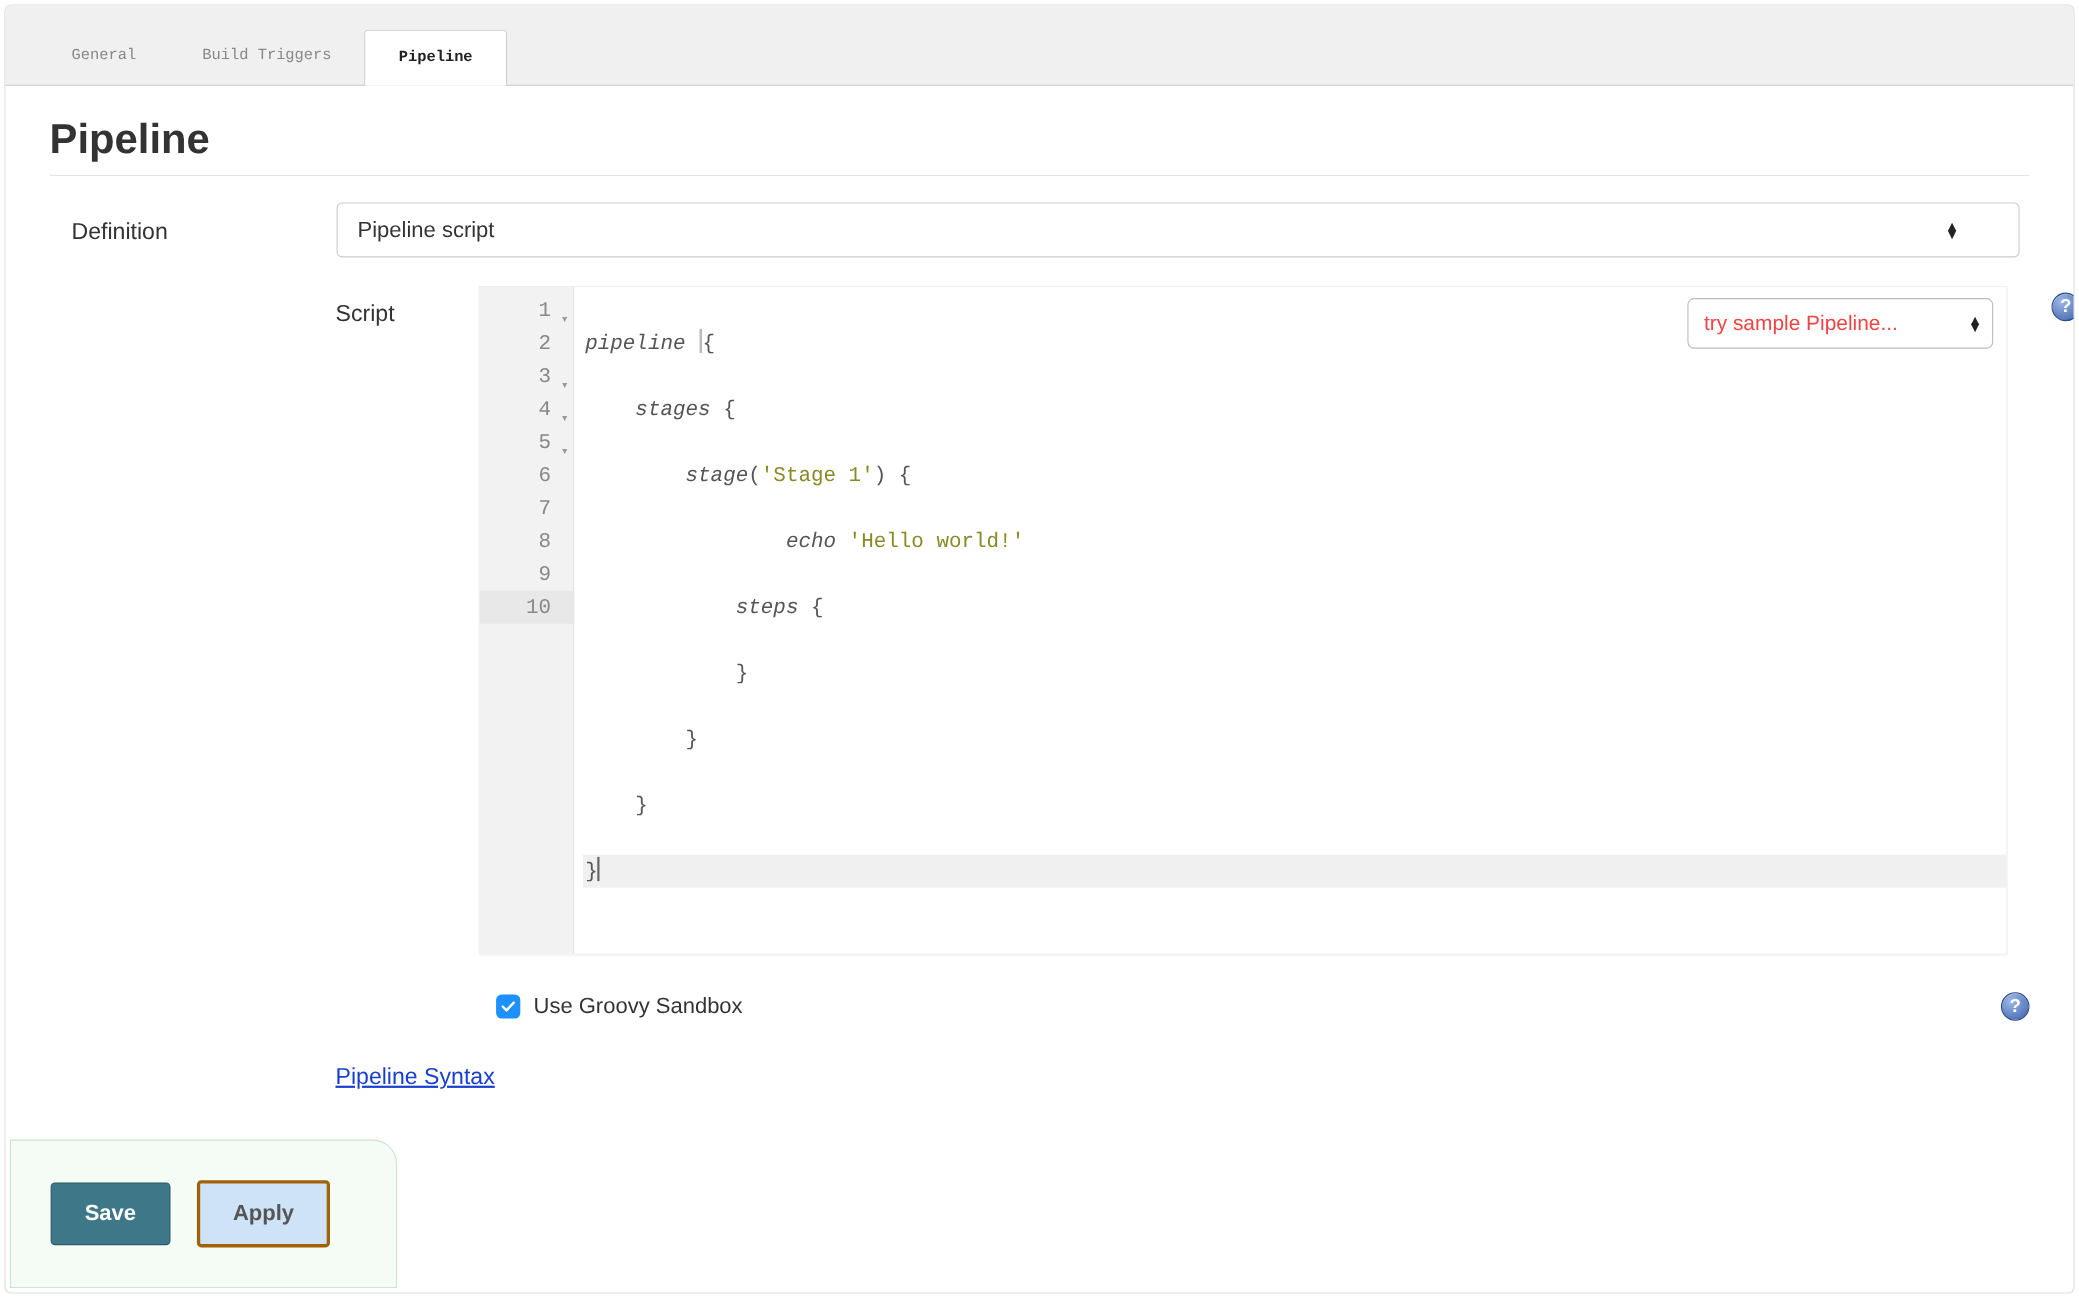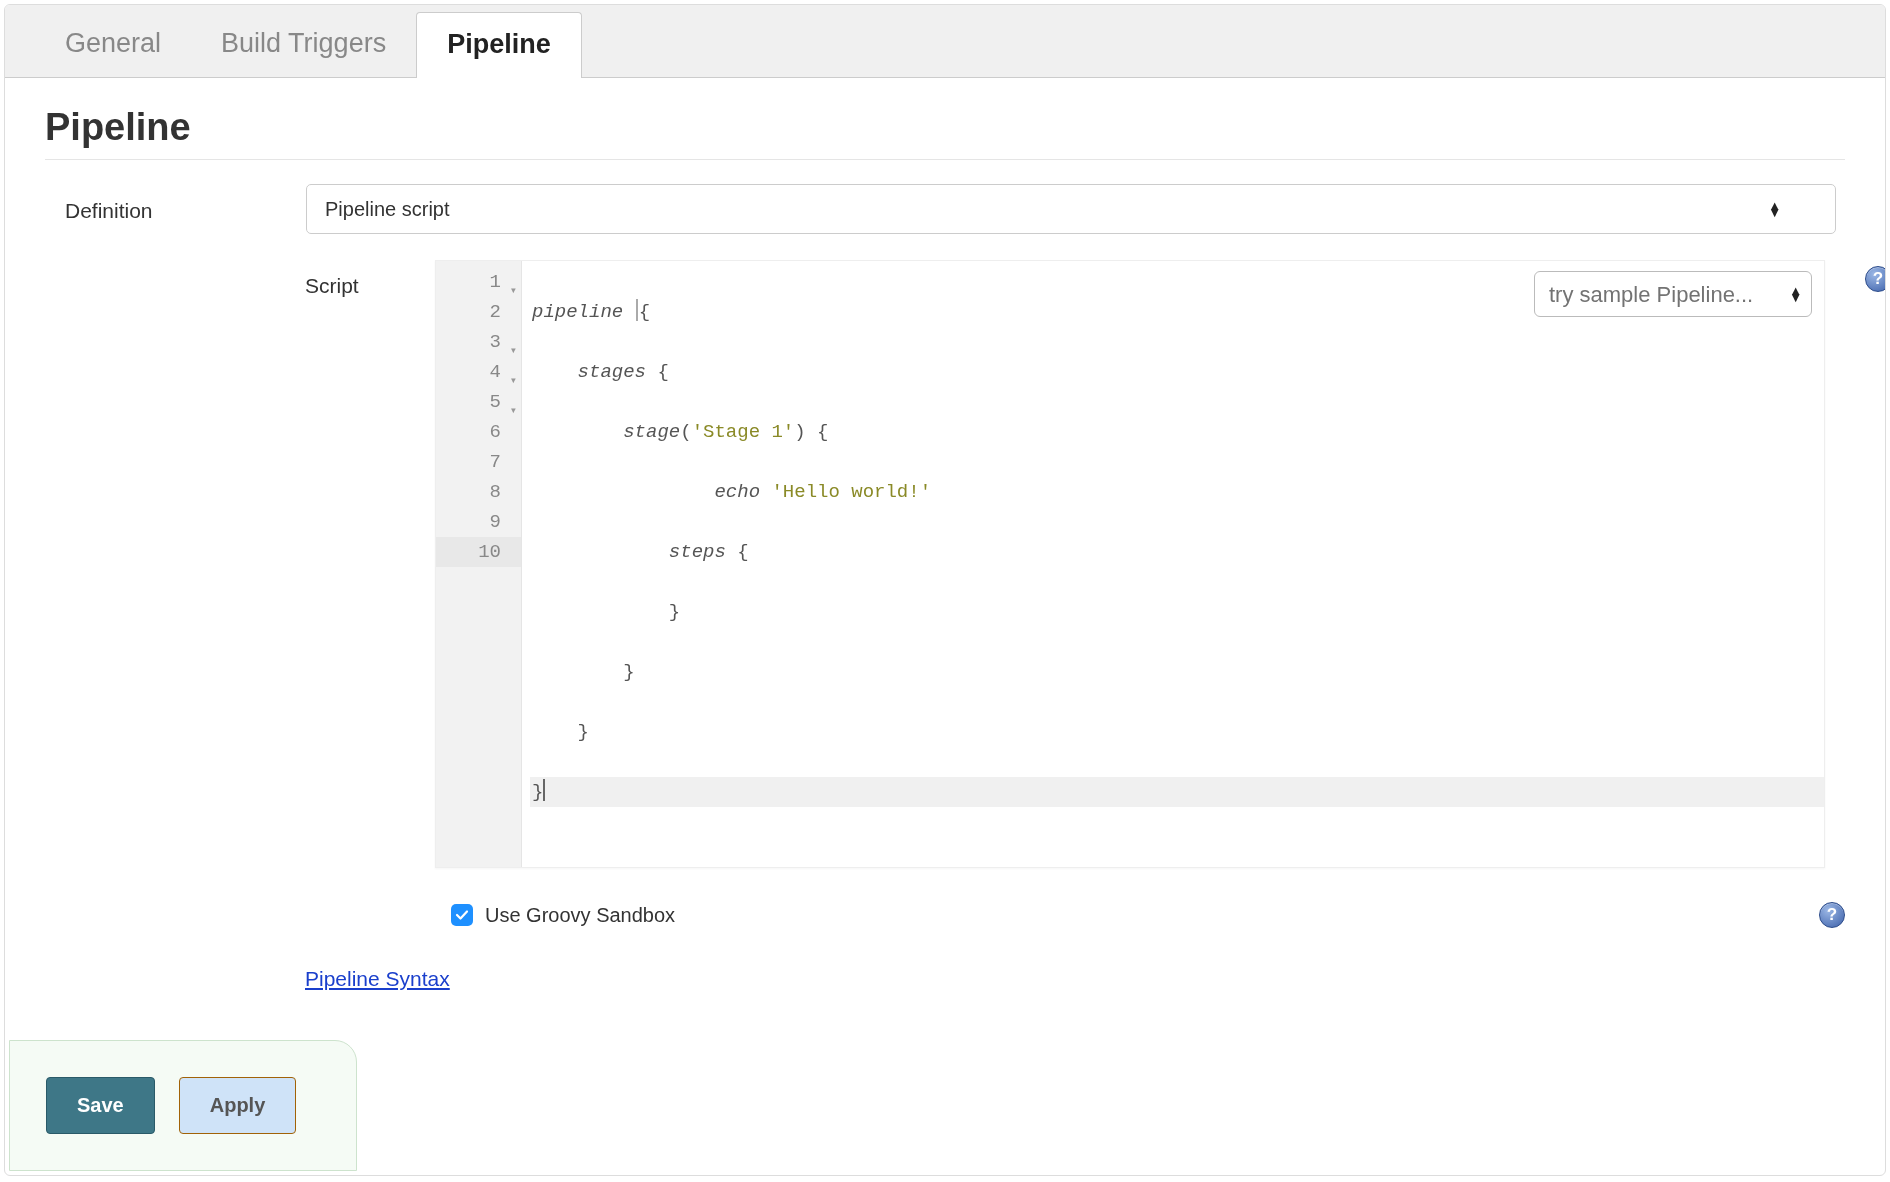--- a/index.html
+++ b/index.html
@@ -24,24 +24,25 @@
     .tabs-bar {
       background: #f0f0f0;
       border-bottom: 1px solid #ccc;
       display: flex;
       padding: 0 30px;
       height: 73px;
       align-items: flex-end;
     }
     .tab {
       padding: 16px 30px 18px;
-      font-size: 27px;
+      font-size: 14px;
       color: #888;
       cursor: pointer;
       position: relative;
+      font-family: Liberation Mono, monospace;
     }
     .tab.active {
       color: #222;
       font-weight: 700;
       background: #fff;
       border: 1px solid #ccc;
       border-bottom: none;
       border-top-left-radius: 4px;
       border-top-right-radius: 4px;
       margin-bottom: -1px;
@@ -169,22 +170,22 @@
       top: 10px;
       width: 278px;
     }
     .sample-select {
       width: 100%;
       height: 46px;
       border: 1px solid #bbb;
       border-radius: 6px;
       background: #fff;
       padding: 0 45px 0 14px;
-      font-size: 22px;
-      color: #737373;
+      font-size: 19px;
+      color: #ef4444;
       appearance: none;
       cursor: pointer;
     }
     .help-icon {
       width: 26px;
       height: 26px;
       border-radius: 50%;
       background: radial-gradient(circle at 35% 30%, #9cb8e6, #3b5fa8);
       color: #fff;
       font-size: 17px;
@@ -254,21 +255,21 @@
       cursor: pointer;
     }
     .btn-primary {
       background: #3e7787;
       color: #fff;
       border: 1px solid #2a5a68;
     }
     .btn-secondary {
       background: #cfe3f8;
       color: #555;
-      border: 1px solid #a16207;
+      border: 3px solid #a16207;
     }
     .cursor-mark {
       display: inline-block;
       width: 1px; height: 22px;
       border-left: 1px solid #aaa;
       border-right: 1px solid #aaa;
       vertical-align: -4px;
       margin: 0 1px;
     }
     .cursor-block {

